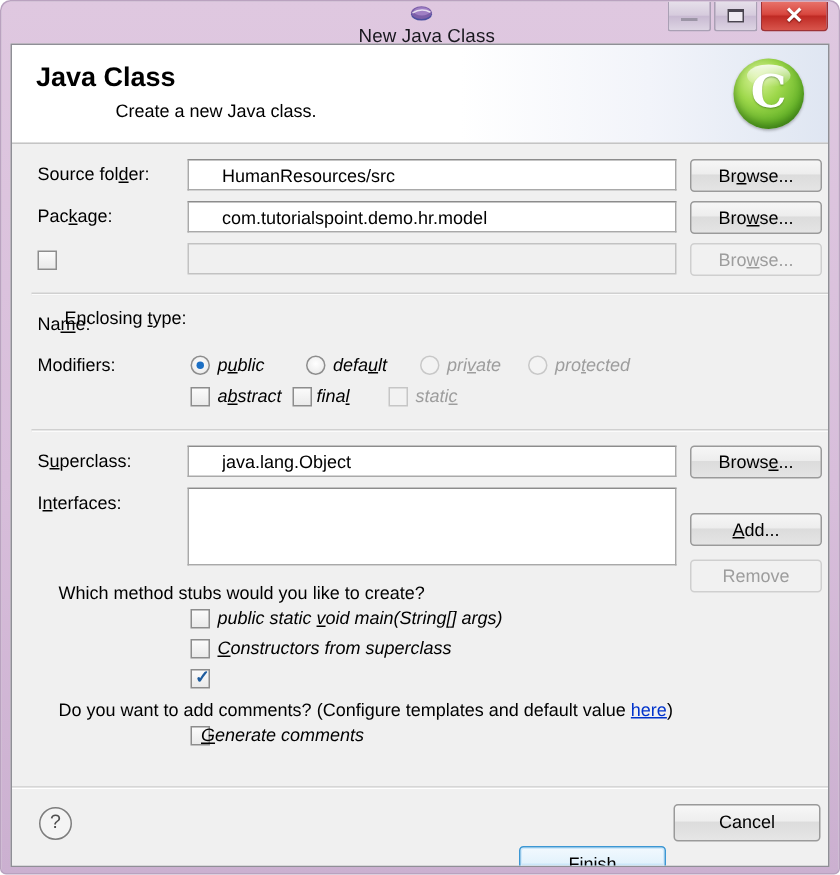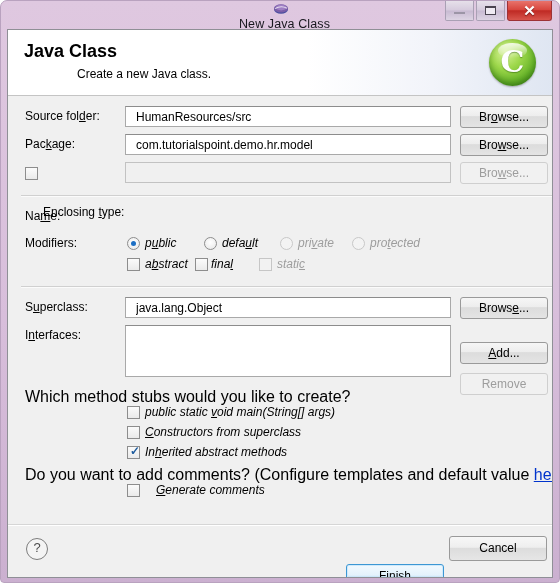--- a/index.html
+++ b/index.html
@@ -184,21 +184,21 @@
     left: 117px;
     width: 326px;
     height: 21px;
     box-sizing: border-box;
     background: #ffffff;
     border: 1px solid #a9a9a9;
     border-top-color: #8c8c8c;
     font-family: "Liberation Sans", sans-serif;
     font-size: 12px;
     color: #000;
-    padding: 0 0 0 10px;
+    padding: 0 0 0 22px;
     line-height: 19px;
     outline: none;
   }
   .txt.dis {
     background: #f0f0f0;
     border-color: #c2c2c2;
     color: #9d9d9d;
   }
 
   .btn {
@@ -281,23 +281,24 @@
     left: 117px;
     width: 326px;
     box-sizing: border-box;
     background: #ffffff;
     border: 1px solid #a9a9a9;
     border-top-color: #8c8c8c;
   }
 
   .plain {
     position: absolute;
-    font-size: 16px;
+    font-size: 12px;
     color: #000;
     white-space: nowrap;
+    margin-left: 14px;
   }
   a.link {
     color: #0033cc;
     text-decoration: underline;
     cursor: pointer;
   }
 
   
   .footer {
     position: relative;
@@ -456,28 +457,27 @@
 
       <div class="row" style="top:327px; height:20px;">
         <span class="cb" style="left:119px; top:3px;"></span>
         <span class="ck-label" style="left:137px; top:2px;"><u class="mn">C</u><span>onstructors from superclass</span></span>
       </div>
 
       <div class="row" style="top:347px; height:20px;">
         <span class="cb" style="left:119px; top:3px;">
             <span class="tick">✓</span>
           </span>
-        <span class="ck-label" style="left:137px; top:2px;"><span>In</span><u class="mn">h</u><span>erited abstract methods</span></span>
       </div>
 
       <div class="plain" style="left:17px; top:370px;"><span>Do you want to add comments? (Configure templates and default value </span><a class="link">here</a><span>)</span></div>
 
       <div class="row" style="top:385px; height:20px;">
         <span class="cb" style="left:119px; top:3px;"></span>
-        <span class="ck-label" style="left:148px; top:2px;"><u class="mn">G</u><span>enerate comments</span></span>
+        <span class="ck-label" style="left:126px; top:2px;"><u class="mn">G</u><span>enerate comments</span></span>
       </div>
 
     </div>
 
     <div class="footer">
       <div class="help-icon">?</div>
       <div class="fbtn default" style="left:338px;margin-top:28px;">Finish</div>
       <div class="fbtn" style="left:441px;">Cancel</div>
     </div>
 

